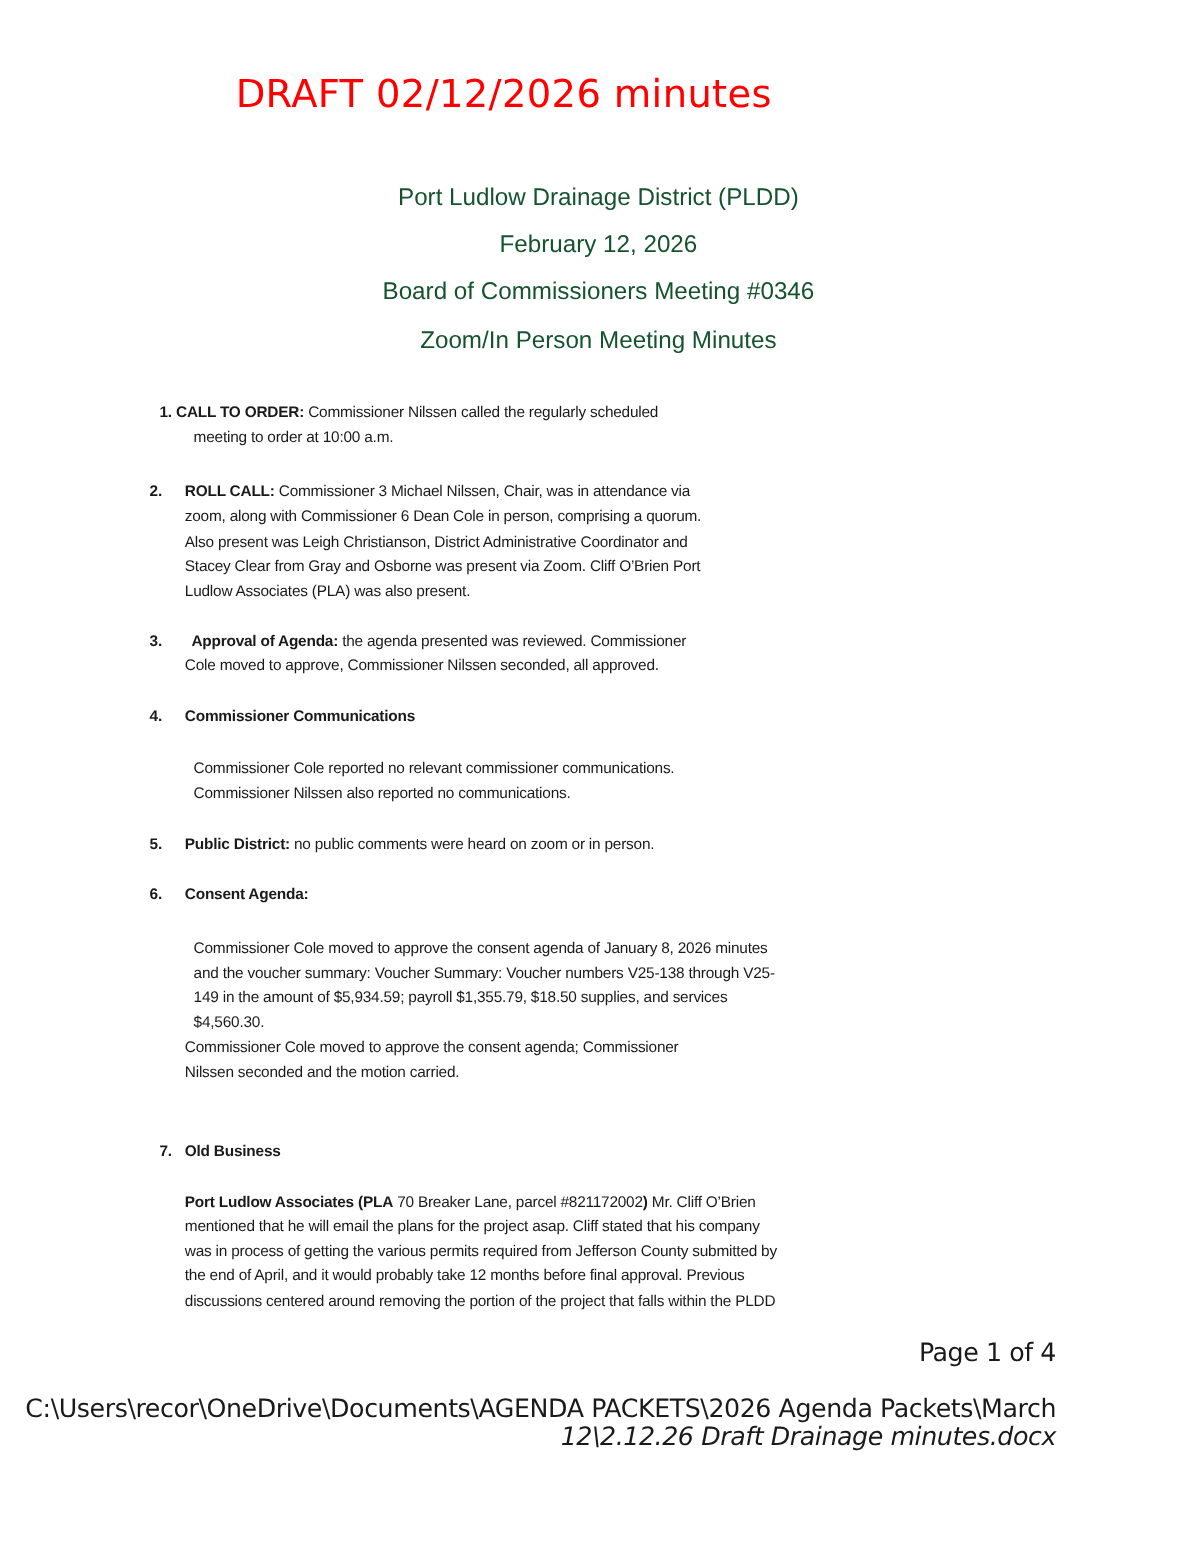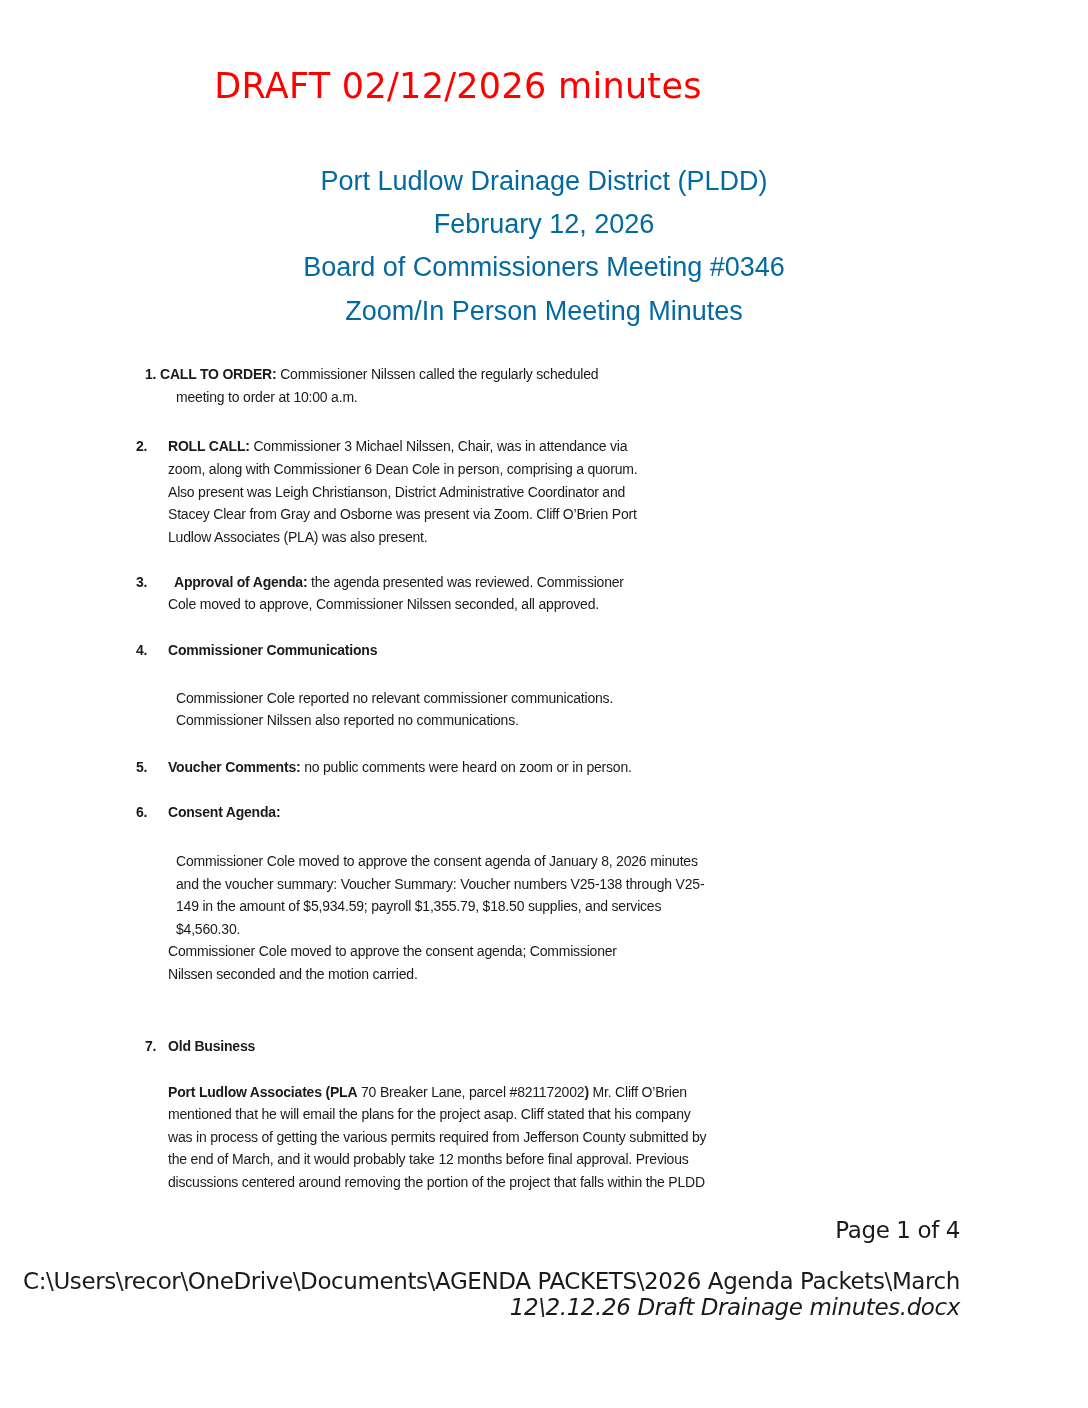--- a/index.html
+++ b/index.html
@@ -1,21 +1,21 @@
 <!DOCTYPE html>
 <html><head>
 <meta charset="utf-8">
 <style>
   html, body { margin: 0; padding: 0; background: #ffffff; }
   body { width: 1088px; height: 1408px; position: relative; overflow: hidden;
          font-family: "Liberation Sans", sans-serif; color: #1a1a1a; }
   .abs { position: absolute; }
   .draft { left: 0; width: 916px; top: 66px; text-align: center; color: #ff0000;
            font-size: 35px; font-family: "DejaVu Sans", sans-serif; letter-spacing: 0.3px; }
-  .title-line { left: 0; width: 1088px; text-align: center; font-size: 27px; color: #0369a1; }
+  .title-line { left: 0; width: 1088px; text-align: center; font-size: 22px; color: #14532d; }
   .body-text { font-size: 14px; line-height: 22.7px; white-space: nowrap; letter-spacing: -0.2px; }
   .num { font-weight: bold; }
   b { font-weight: bold; }
   .footer { font-family: "DejaVu Sans", sans-serif; font-size: 23px; color: #1a1a1a; text-align: right; white-space: nowrap; letter-spacing: -0.4px; }
 </style>
 </head>
 <body>
 
 <div class="abs draft">DRAFT 02/12/2026 minutes</div>
 
@@ -64,21 +64,21 @@
   </div>
   <div class="abs body-text" style="left:176px; top:687px;">Commissioner Cole reported no relevant commissioner communications.</div>
   <div class="abs body-text" style="left:176px; top:709px;">Commissioner Nilssen also reported no communications.</div>
 </div>
 
 <div>
   <div class="abs body-text" style="left:136px; top:756px;">
     <span class="num">5.</span>
   </div>
   <div class="abs body-text" style="left:168px; top:756px;">
-    <b>Voucher Comments:</b><span> no public comments were heard on zoom or in person.</span>
+    <b>Public District:</b><span> no public comments were heard on zoom or in person.</span>
   </div>
 </div>
 
 <div>
   <div class="abs body-text" style="left:136px; top:801px;">
     <span class="num">6.</span>
   </div>
   <div class="abs body-text" style="left:168px; top:801px;">
     <b>Consent Agenda:</b>
   </div>
@@ -95,19 +95,19 @@
     <span class="num">7.</span>
   </div>
   <div class="abs body-text" style="left:168px; top:1035px;">
     <b>Old Business</b>
   </div>
   <div class="abs body-text" style="left:168px; top:1081px;">
     <b>Port Ludlow Associates (PLA</b><span> 70 Breaker Lane, parcel #821172002</span><b>)</b><span> Mr. Cliff O’Brien</span>
   </div>
   <div class="abs body-text" style="left:168px; top:1103px;">mentioned that he will email the plans for the project asap.  Cliff stated that his company</div>
   <div class="abs body-text" style="left:168px; top:1126px;">was in process of getting the various permits required from Jefferson County submitted by</div>
-  <div class="abs body-text" style="left:168px; top:1148px;">the end of March, and it would probably take 12 months before final approval.  Previous</div>
+  <div class="abs body-text" style="left:168px; top:1148px;">the end of April, and it would probably take 12 months before final approval.  Previous</div>
   <div class="abs body-text" style="left:168px; top:1171px;">discussions centered around removing the portion of the project that falls within the PLDD</div>
 </div>
 
 <div class="abs footer" style="right:128px; top:1217px;">Page 1 of 4</div>
 <div class="abs footer" style="right:128px; top:1268px;">C:\Users\recor\OneDrive\Documents\AGENDA PACKETS\2026 Agenda Packets\March</div>
 <div class="abs footer" style="right:128px; top:1294px;font-style:italic;">12\2.12.26 Draft Drainage minutes.docx</div>
 
 </body></html>

